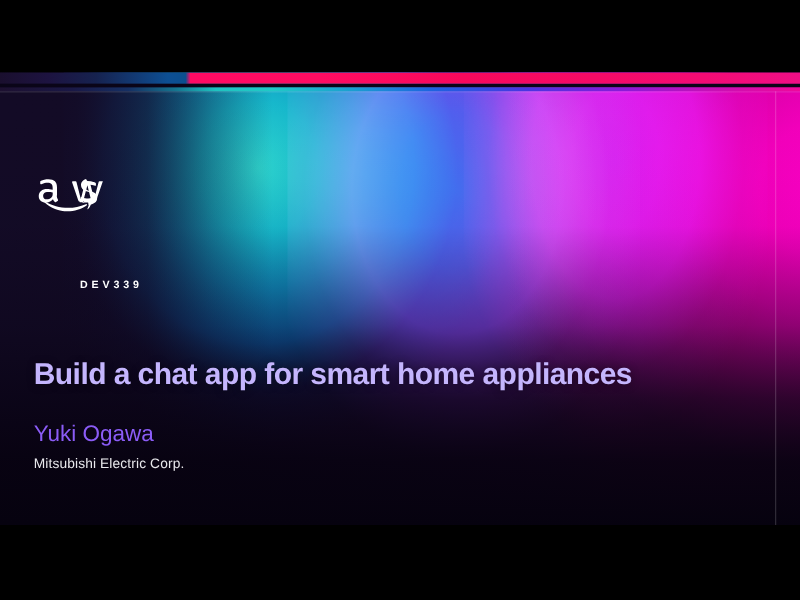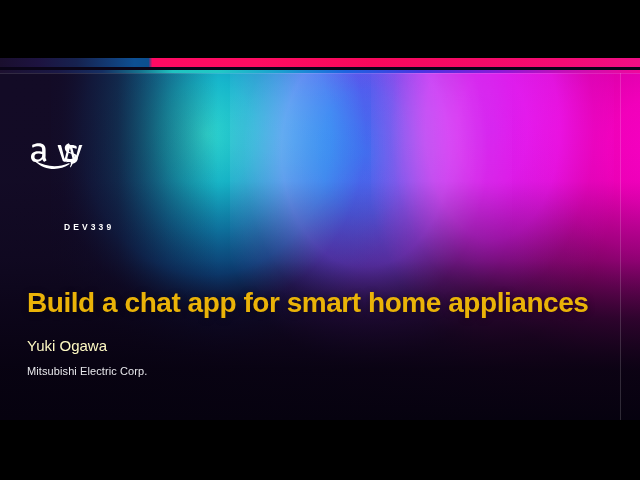--- a/index.html
+++ b/index.html
@@ -240,38 +240,38 @@
     line-height: 1;
     white-space: nowrap;
     margin-left: 37px;
   }
 
   
   .slide-title {
     position: absolute;
     left: 27px;
     top: 196px;
-    font-size: 28px;
+    font-size: 24px;
     font-weight: 700;
     letter-spacing: -0.45px;
-    color: #eab308;
+    color: #c4b5fd;
     line-height: 1.18;
     white-space: nowrap;
     text-shadow: 0 1px 7px rgba(0,0,0,0.45);
     margin-top: 32px;
   }
 
   
   .speaker-name {
     position: absolute;
     left: 27px;
     top: 279px;
-    font-size: 15px;
+    font-size: 18px;
     font-weight: 400;
-    color: #fef9c3;
+    color: #8b5cf6;
     line-height: 1.2;
     white-space: nowrap;
   }
   .speaker-org {
     position: absolute;
     left: 27px;
     top: 307px;
     font-size: 11px;
     font-weight: 400;
     color: #e8e8ec;

